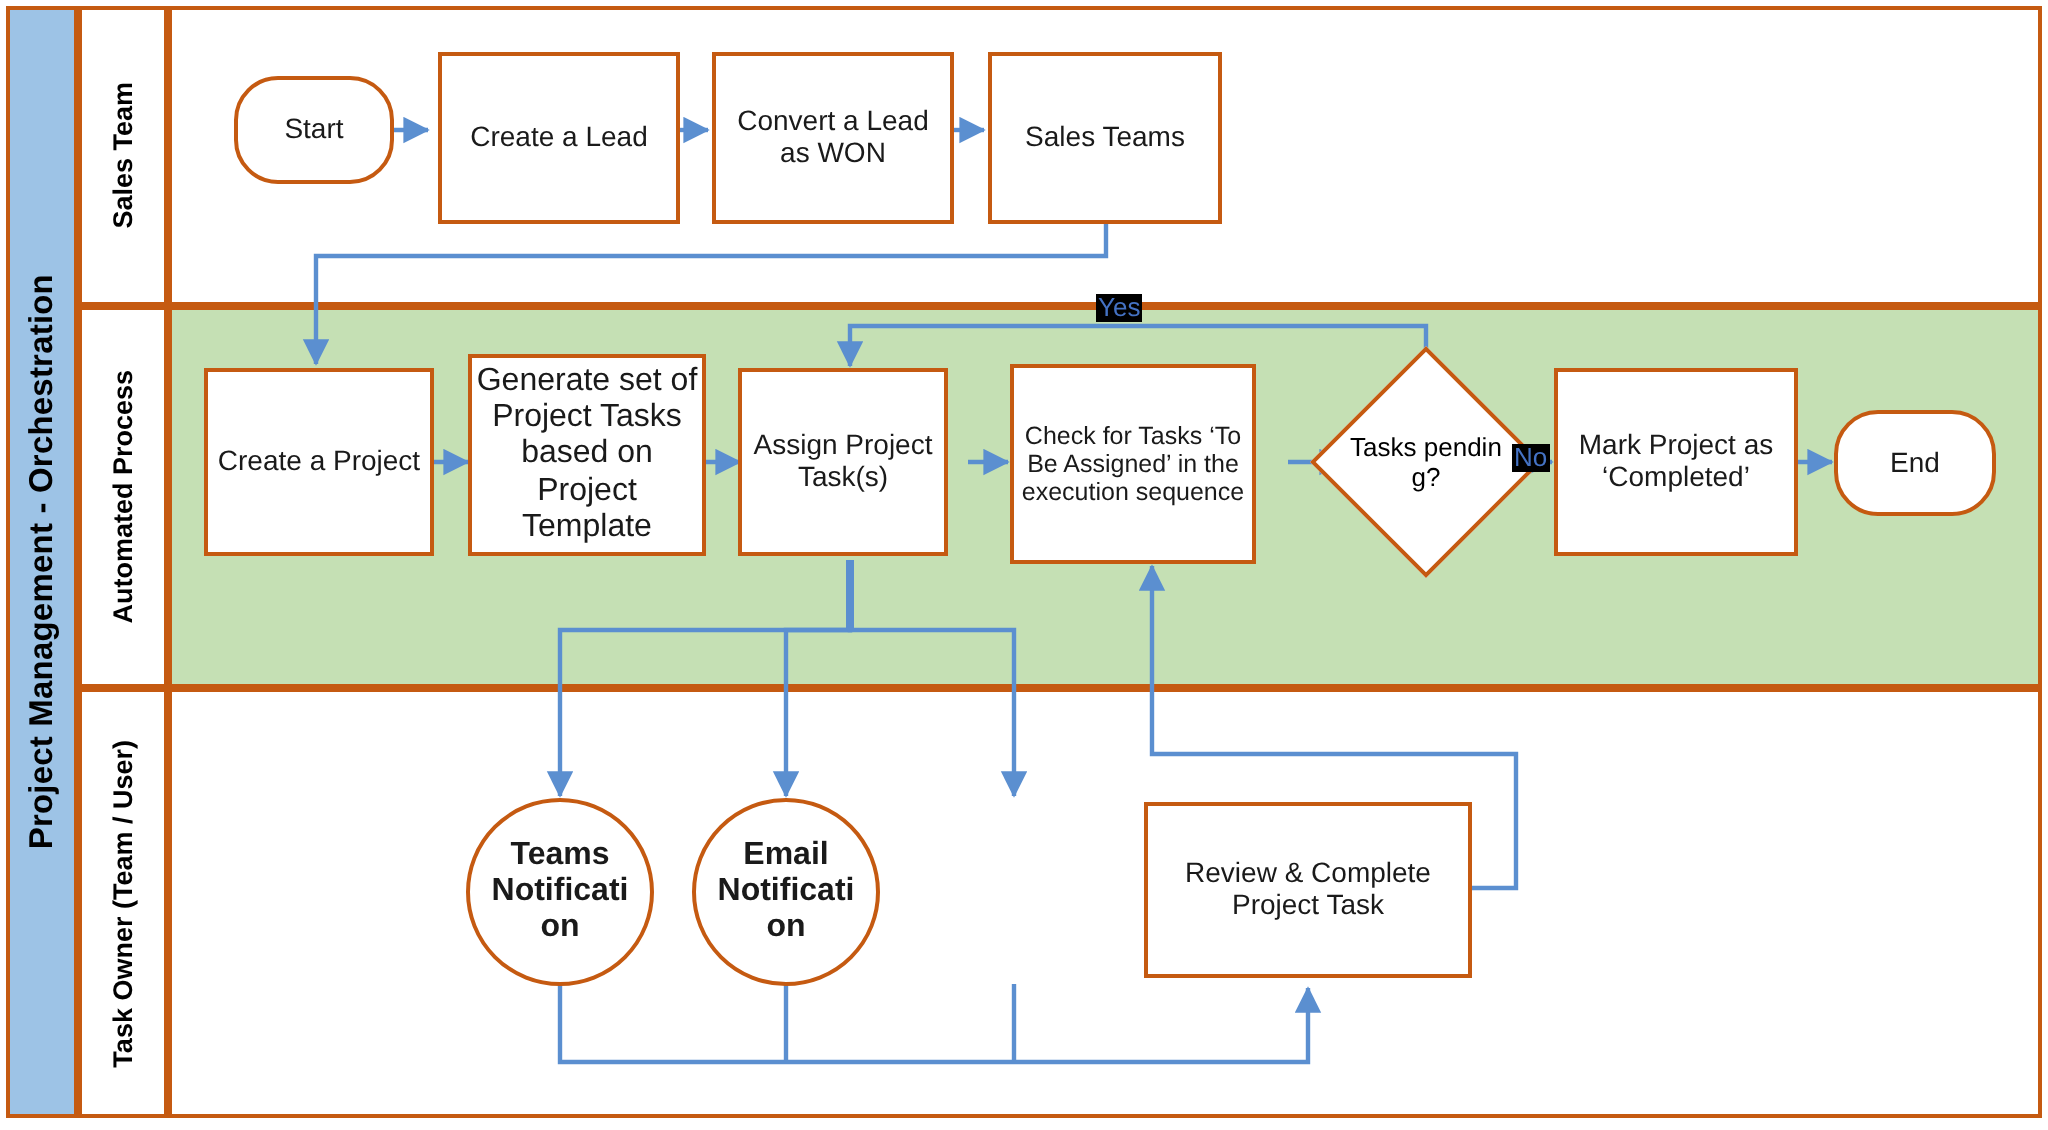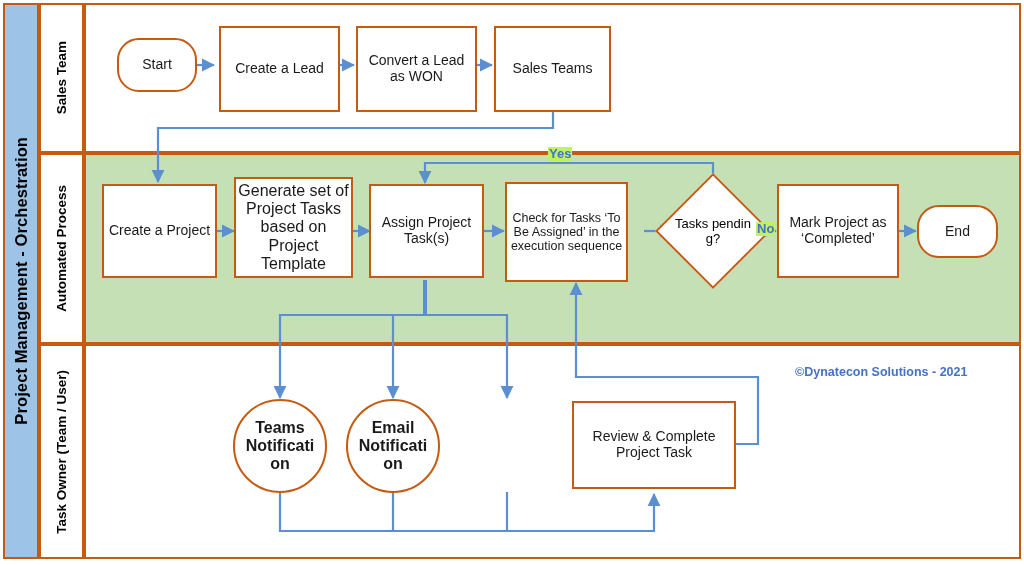--- a/index.html
+++ b/index.html
@@ -122,27 +122,26 @@
   #wires {
     position: absolute;
     left: 0; top: 0;
     width: 1024px;
     height: 565px;
     z-index: 4;
     pointer-events: none;
   }
   .edge-label {
     position: absolute;
-    background: #bef264;
+    background: #000000;
     color: #4472c4;
     font-size: 13px;
     padding: 0 1px;
     z-index: 7;
     line-height: 1.1;
-    font-weight: bold;
   }
   .copyright {
     position: absolute;
     color: #4472c4;
     font-weight: bold;
     font-size: 12.5px;
     z-index: 7;
     white-space: nowrap;
   }
 </style>
@@ -230,21 +229,21 @@
   </div>
 
   <div class="node" style="left:102px;top:184px;width:115px;height:94px;">
     <span>Create a Project</span>
   </div>
 
   <div class="node tiny" style="left:234px;top:177px;width:119px;height:101px;">
     <span>Generate set of Project Tasks based on Project Template</span>
   </div>
 
-  <div class="node" style="left:369px;top:184px;width:115px;height:94px;">
+  <div class="node" style="left:369px;top:184px;width:105px;height:94px;">
     <span>Assign Project Task(s)</span>
   </div>
 
   <div class="node small" style="left:505px;top:182px;width:123px;height:100px;">
     <span>Check for Tasks ‘To Be Assigned’ in the execution sequence</span>
   </div>
 
   <div class="diamond-wrap" style="left:672px;top:190px;width:82px;height:82px;">
     <div class="dshape"></div>
     <div class="dtext">Tasks pendin g?</div>
@@ -264,15 +263,14 @@
 
   <div class="node circle tiny" style="left:346px;top:399px;width:94px;height:94px;">
     <span>Email Notificati on</span>
   </div>
 
 
   <div class="node" style="left:572px;top:401px;width:164px;height:88px;">
     <span>Review &amp; Complete Project Task</span>
   </div>
 
-  <div class="copyright" style="left:795px;top:365px;">©Dynatecon Solutions - 2021</div>
 
 </div>
 
 </body></html>

